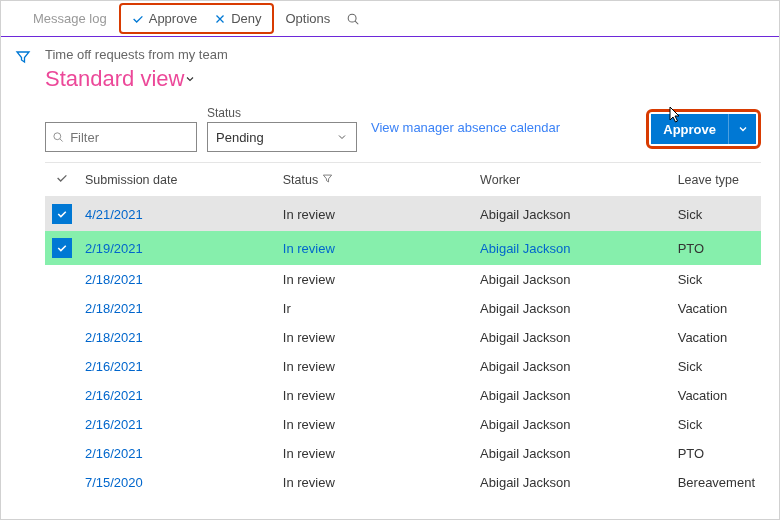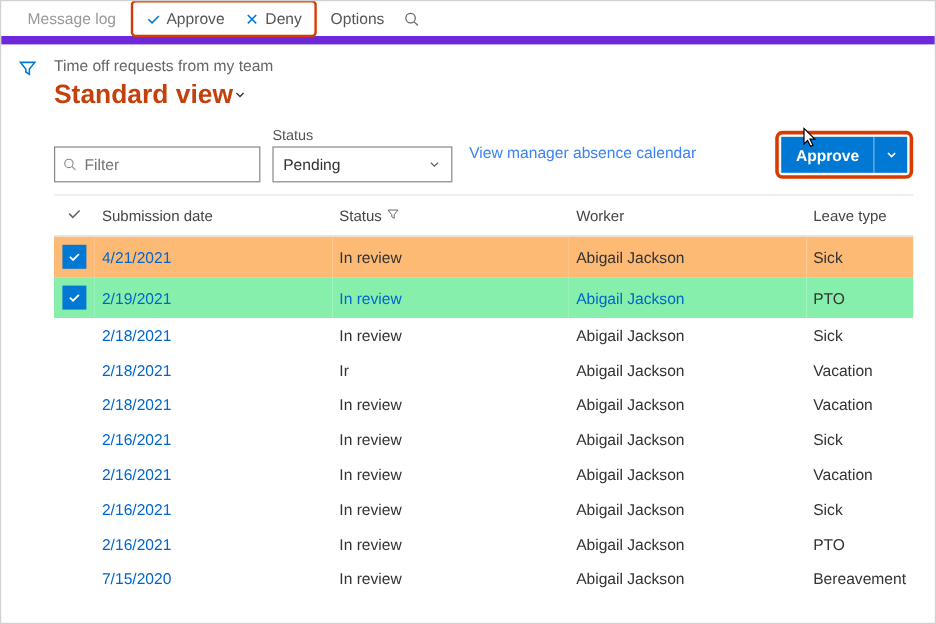--- a/index.html
+++ b/index.html
@@ -8,24 +8,24 @@
   font-size: 13px;
   color: #333;
   background: #fff;
   width: 780px;
   height: 520px;
   overflow: hidden;
   border: 1px solid #d1d1d1;
 }
 .toolbar {
   height: 36px;
-  border-bottom: 7px solid #6d28d9;
-  display: flex;
-  align-items: center;
-  padding: 0 14px;
+  border-bottom: 1px solid #6d28d9;
+  display: flex;
+  align-items: center;
+  padding: 0 24px;
 }
 .toolbar-item {
   display: flex;
   align-items: center;
   padding: 4px 8px;
   color: #555;
   font-size: 13px;
   cursor: pointer;
   gap: 4px;
 }
@@ -56,35 +56,35 @@
   padding: 10px 18px 16px 0;
   overflow: hidden;
 }
 .breadcrumb {
   font-size: 13px;
   color: #666;
   margin-bottom: 4px;
 }
 .view-title {
   font-size: 22px;
-  font-weight: 700;
-  color: #c2410c;
+  font-weight: 400;
+  color: #ec4899;
   display: flex;
   align-items: center;
   gap: 0;
   margin-bottom: 14px;
 }
 .row-controls {
   display: flex;
   align-items: flex-end;
   gap: 10px;
   margin-bottom: 10px;
 }
 .filter-box {
-  width: 172px;
+  width: 152px;
   height: 30px;
   border: 1px solid #888;
   display: flex;
   align-items: center;
   padding: 0 6px;
   gap: 6px;
   color: #777;
 }
 .filter-box input {
   border: none;
@@ -159,21 +159,21 @@
   border-top: 1px solid #e5e5e5;
   border-bottom: 1px solid #e5e5e5;
   font-size: 12.5px;
 }
 th.check-col, td.check-col { width: 34px; text-align: center; }
 td {
   padding: 7px 6px;
   color: #333;
 }
 td.link { color: #0066cc; cursor: pointer; }
-tr.row-selected-light td { background: #fdba74; }
+tr.row-selected-light td { background: #e5e5e5; }
 tr.row-selected-light td.link, tr.row-selected-light td { color: #333; }
 tr.row-selected-light td.date { color: #0066cc; }
 tr.row-selected-blue td { background: #86efac; color: #0066cc; }
 tr.row-selected-blue td.leave { color: #333; }
 .checkmark {
   width: 20px; height: 20px;
   background: #0078d4;
   display: inline-flex;
   align-items: center;
   justify-content: center;

